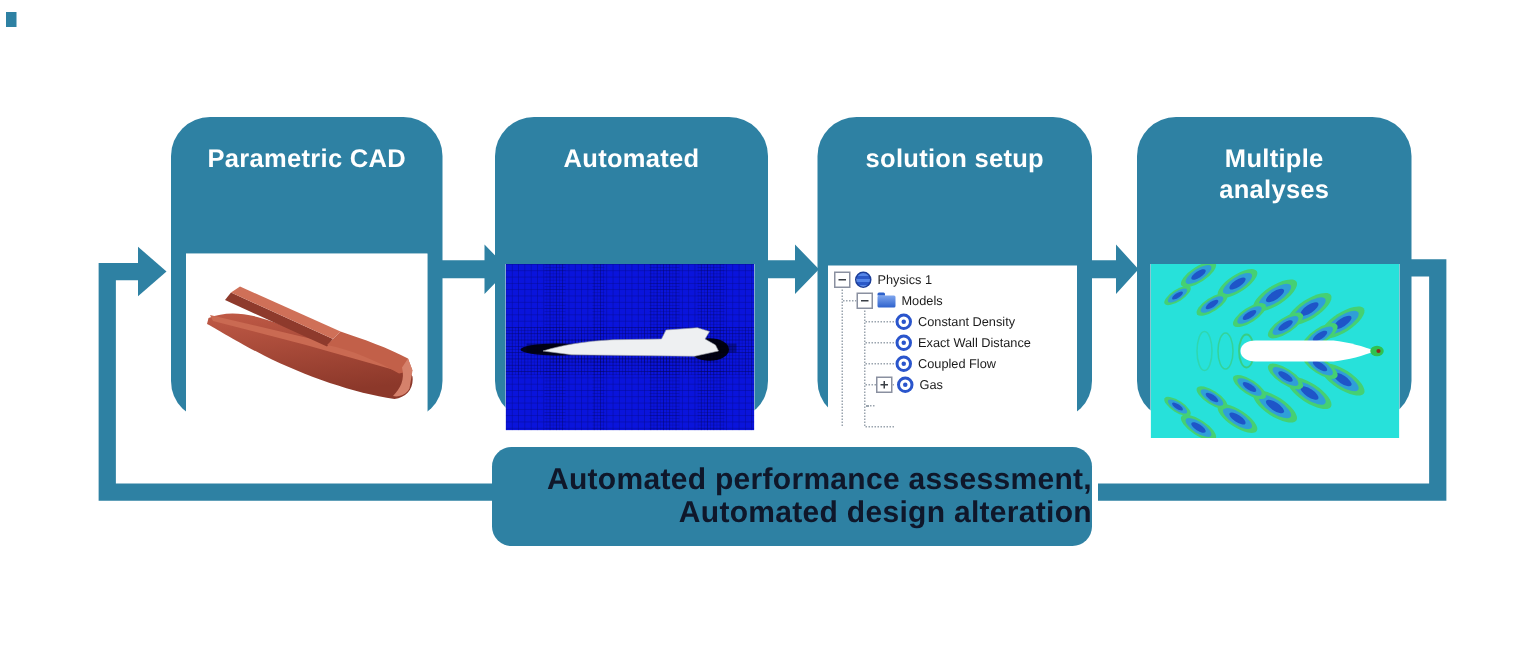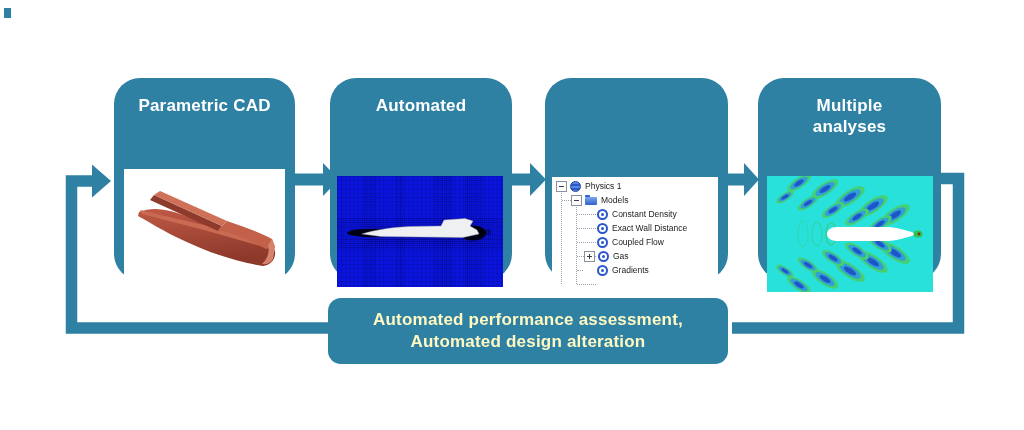--- a/index.html
+++ b/index.html
@@ -29,21 +29,21 @@
   .ic.folder::before{content:"";position:absolute;top:-2px;left:0;width:5px;height:2px;background:#2e62cc;border-radius:1px 1px 0 0;}
   .ic.mnode{box-sizing:border-box;border-radius:50%;border:2px solid #2a55cc;background:#fff;position:relative;}
   .ic.mnode::after{content:"";position:absolute;width:3px;height:3px;border-radius:50%;background:#2a55cc;left:1.5px;top:2px;}
   .tlabel{margin-left:4px;font-size:8.5px;color:#1b1b1b;white-space:nowrap;}
   .vline{position:absolute;border-left:1px dotted #9aa4ae;z-index:0;}
   .hline{position:absolute;border-top:1px dotted #9aa4ae;z-index:0;}
 
   
   .feedback-box{
     position:absolute;left:328px;top:298px;width:400px;height:66px;background:#2E81A3;border-radius:13px;z-index:1;
-    color:#fef9c3;font-weight:bold;font-size:17px;line-height:22px;text-align:center;padding-top:11px;box-sizing:border-box;letter-spacing:.2px;
+    color:#0f172a;font-weight:bold;font-size:20px;line-height:22px;text-align:right;padding-top:11px;box-sizing:border-box;letter-spacing:.2px;
   }
   .feedback-box span{display:block;}
 </style>
 </head>
 <body>
 
 <div id="canvas">
 
   <svg id="flow-overlay" width="1024" height="430" viewBox="0 0 1024 430">
 
@@ -116,20 +116,21 @@
         <ellipse cx="34" cy="57" rx="24" ry="4" fill="#000000" opacity="0.85"></ellipse>
         <ellipse cx="136" cy="57" rx="13" ry="7.5" fill="#000000" opacity="0.9"></ellipse>
 
         <path d="M25 58 C 38 54 52 51.5 72 50.5 L 104 50 L 107 44 L 128 42.5 L 136 45 L 133 50 L 140 54 L 142 58 L 126 61.5 L 44 60.5 Z" fill="#eef0f2" stroke="#9aa0a8" stroke-width="0.4"></path>
       </svg>
     </div>
   </div>
 
   <div class="step" style="left:545px;width:183px;">
     <div class="step-title">
+      <span>solution setup</span>
     </div>
     <div class="panel" style="left:7px;top:70px;width:166px;height:114px;">
       <div class="tree">
 
         <div class="vline" style="left:9px;top:13px;height:94px;"></div>
         <div class="vline" style="left:24px;top:27px;height:80px;"></div>
         <div class="hline" style="left:10px;width:9px;top:23px;"></div>
         <div class="hline" style="left:25px;width:19px;top:37px;"></div>
         <div class="hline" style="left:25px;width:19px;top:51px;"></div>
         <div class="hline" style="left:25px;width:19px;top:65px;"></div>
@@ -156,24 +157,20 @@
           <span class="tlabel">Exact Wall Distance</span>
         </div>
         <div class="trow">
           <span class="ic mnode" style="margin-left:45px;"></span>
           <span class="tlabel">Coupled Flow</span>
         </div>
         <div class="trow">
           <span class="exp plus" style="margin-left:32px;"></span>
           <span class="ic mnode"></span>
           <span class="tlabel">Gas</span>
-        </div>
-        <div class="trow">
-          <span class="ic mnode" style="margin-left:45px;"></span>
-          <span class="tlabel">Gradients</span>
         </div>
       </div>
     </div>
   </div>
 
   <div class="step" style="left:758px;width:183px;">
     <div class="step-title">
       <span>Multiple</span>
       <span>analyses</span>
     </div>

